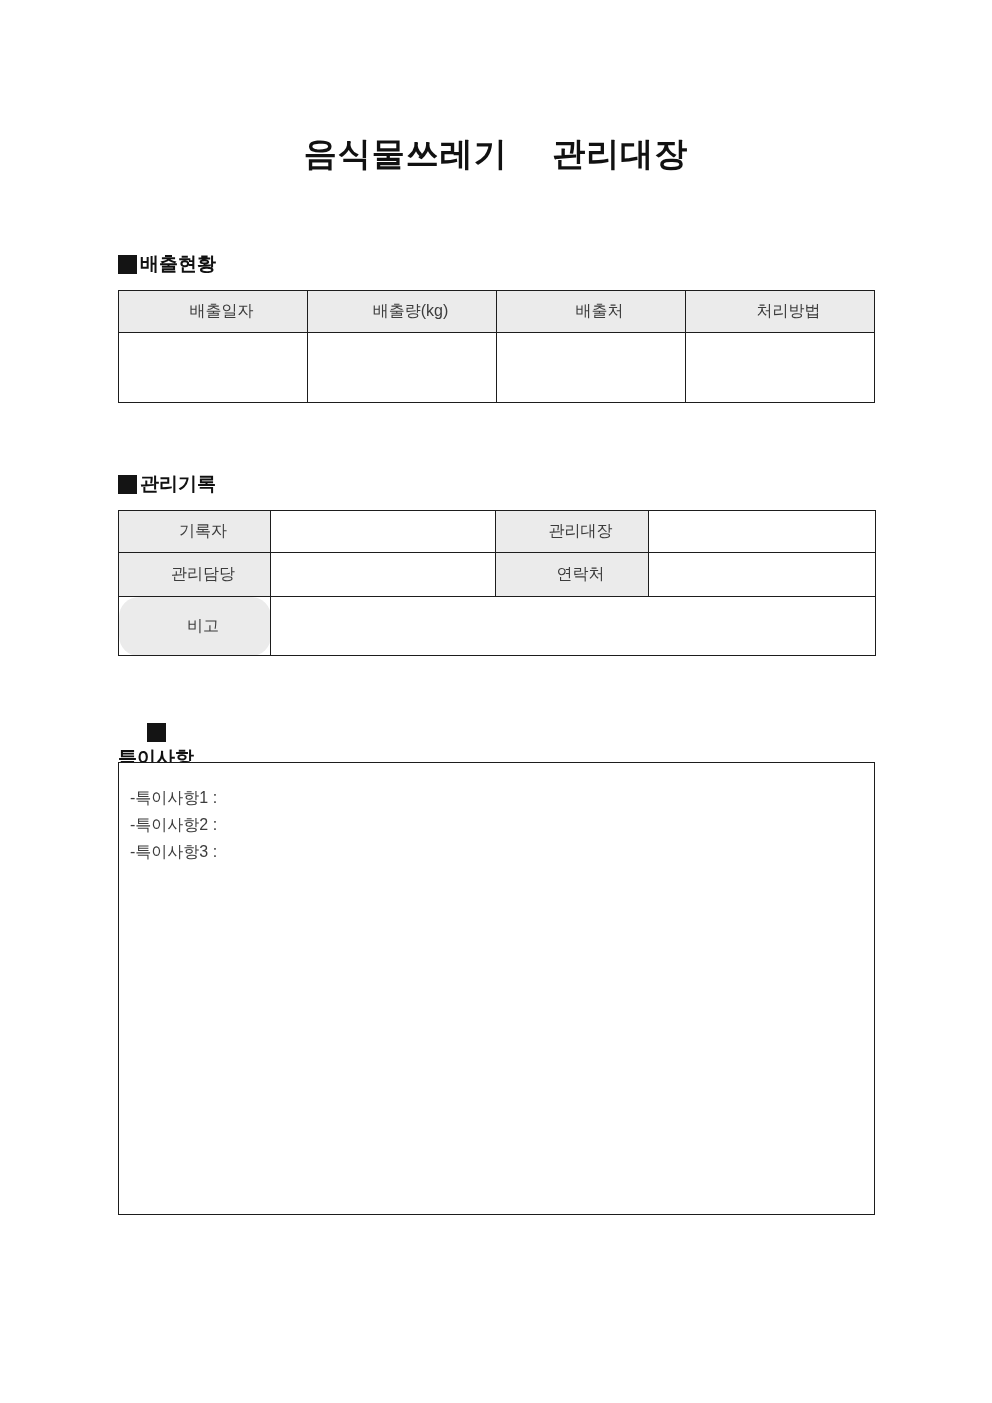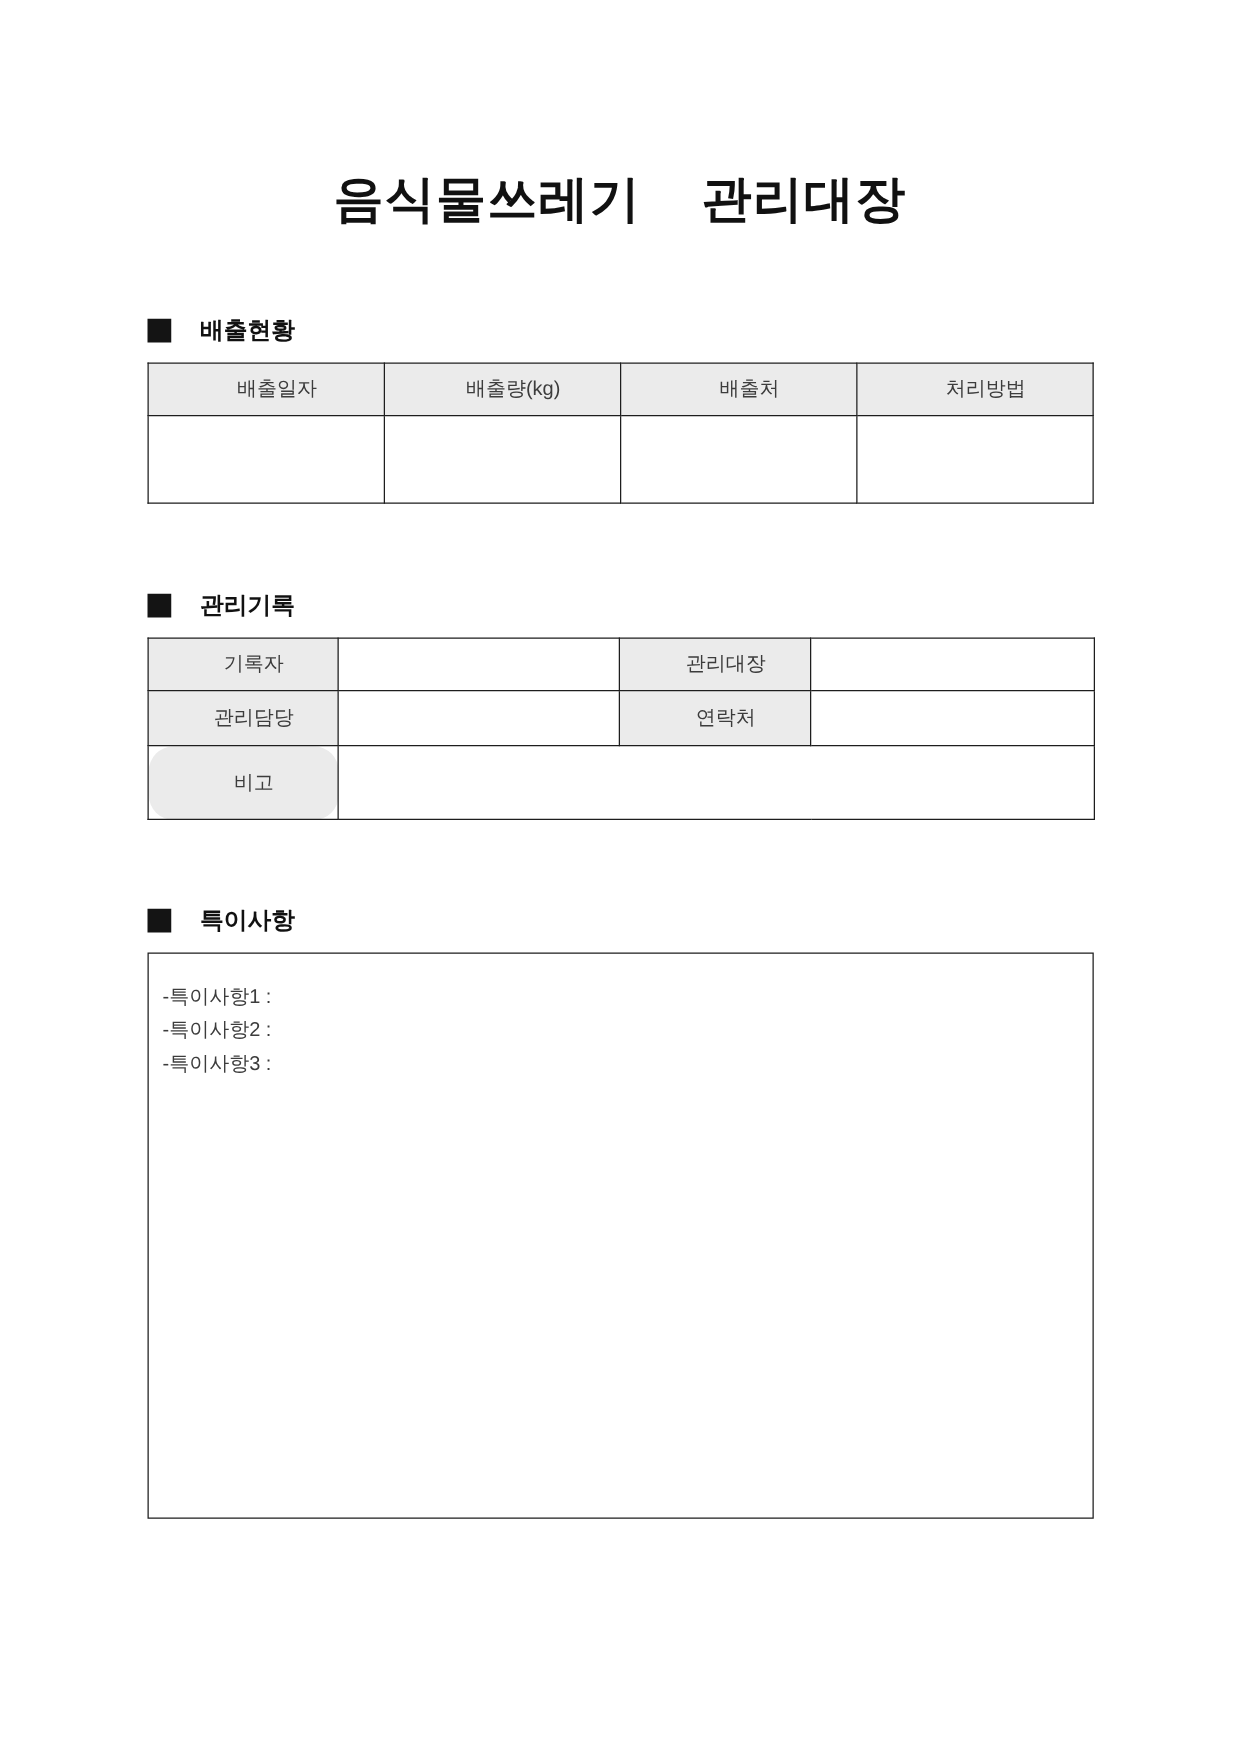--- a/index.html
+++ b/index.html
@@ -11,40 +11,40 @@
     background: #ffffff;
     font-family: "Liberation Sans", sans-serif;
     overflow: hidden;
   }
   .doc-title {
     position: absolute;
     top: 132px;
     left: 0;
     width: 100%;
     text-align: center;
-    font-size: 40px;
+    font-size: 33px;
     font-weight: bold;
     color: #111111;
     letter-spacing: 1px;
     word-spacing: 12px;
     white-space: pre;
   }
   .section-heading {
     position: absolute;
     left: 118px;
     display: flex;
     align-items: center;
-    gap: 23px;
+    gap: 3px;
     font-size: 19px;
     font-weight: bold;
     color: #111111;
   }
   .section-heading.sec1 { top: 251px; }
   .section-heading.sec2 { top: 471px; justify-content: center; }
-  .section-heading.sec3 { top: 723px; }
+  .section-heading.sec3 { top: 723px; flex-direction: column; }
   .bullet-square {
     display: inline-block;
     width: 19px;
     height: 19px;
     background: #141414;
     flex: 0 0 auto;
   }
   table {
     position: absolute;
     left: 118px;

